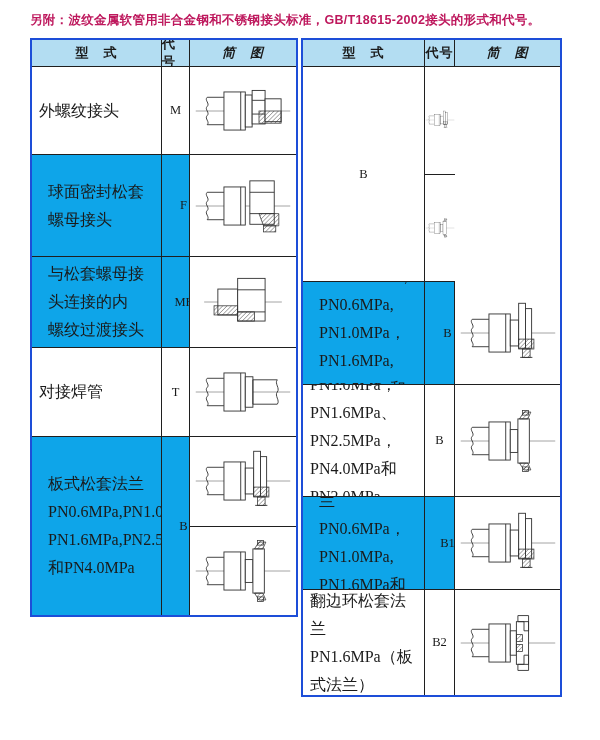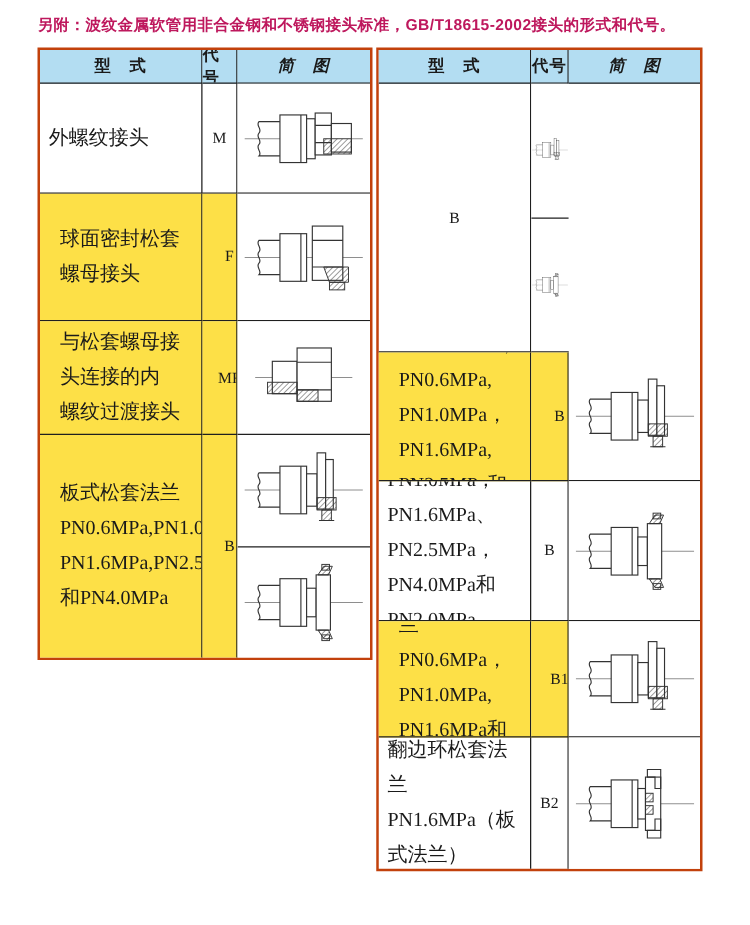--- a/index.html
+++ b/index.html
@@ -1,35 +1,35 @@
 <!DOCTYPE html>
 <html><head>
 <meta charset="utf-8">
 <style>
   html,body{margin:0;padding:0;background:#e8e8e8;}
   #page{position:relative;width:600px;height:740px;background:#ffffff;overflow:hidden;
         font-family:"Liberation Sans",sans-serif;color:#1a1a1a;}
   #doc-title{position:absolute;left:30px;top:12px;width:560px;
              font-size:12.5px;font-weight:bold;letter-spacing:.3px;color:#be185d;}
   #tables{position:absolute;left:30px;top:38px;display:flex;align-items:flex-start;}
-  .tbl{border:2px solid #c2410c;background:#fff;}
+  .tbl{border:2px solid #1d4ed8;background:#fff;}
   .tbl + .tbl{margin-left:3px;}
   .row{display:grid;}
   .tbl-left  .row{grid-template-columns:130px 28px 106px;}
   .tbl-right .row{grid-template-columns:122px 30px 105px;}
   .cell{box-sizing:border-box;border-right:1px solid #1f1f1f;border-bottom:1px solid #1f1f1f;
         display:flex;align-items:center;overflow:hidden;}
   .row .cell:last-child{border-right:none;font-style:italic;}
   .row:last-child .cell{border-bottom:none;}
   .hdr .cell{background:#b3ddf2;justify-content:center;font-weight:bold;
              font-size:13px;letter-spacing:1px;}
   .type{padding:4px 5px 4px 7px;font-size:16px;line-height:1.75;white-space:pre-line;
         font-family:"Liberation Serif",serif;}
   .code{justify-content:center;font-size:12.5px;font-family:"Liberation Serif",serif;}
-  .hl{background:#fde047;padding-left:16px;}
+  .hl{background:#0ea5e9;padding-left:16px;}
   .diag{justify-content:center;background:#fff;}
   .diag-stack{flex-direction:column;align-items:stretch;padding:0;}
   .diag-sub{flex:1;display:flex;align-items:center;justify-content:center;}
   .diag-sub + .diag-sub{border-top:1px solid #1f1f1f;}
   .dsvg{width:100px;height:64px;}
   .ln{fill:none;stroke:#333;stroke-width:1.2;}
   .fl{fill:#ffffff;stroke:#333;stroke-width:1.2;}
   .ht{fill:url(#hatch);stroke:#333;stroke-width:1;}
   .cl{stroke:#555;stroke-width:.7;}
 </style>
@@ -155,20 +155,31 @@
 螺纹过渡接头</div>
         <div class="cell code hl">MF</div>
         <div class="cell diag">
             <span class="diag-sub">
               <svg class="dsvg" viewBox="0 0 130 84" preserveAspectRatio="xMidYMid meet">
                 <use href="#sym-mf"></use>
               </svg>
             </span>
           </div>
       </div>
+      <div class="row" style="height:89px">
+        <div class="cell type">对接焊管</div>
+        <div class="cell code">T</div>
+        <div class="cell diag">
+            <span class="diag-sub">
+              <svg class="dsvg" viewBox="0 0 130 84" preserveAspectRatio="xMidYMid meet">
+                <use href="#sym-t"></use>
+              </svg>
+            </span>
+          </div>
+      </div>
       <div class="row" style="height:178px">
         <div class="cell type hl">板式松套法兰
 PN0.6MPa,PN1.0MPa,
 PN1.6MPa,PN2.5MPa,
 和PN4.0MPa</div>
         <div class="cell code hl">B</div>
         <div class="cell diag diag-stack">
           <span class="diag-sub">
               <svg class="dsvg" viewBox="0 0 130 84" preserveAspectRatio="xMidYMid meet">
                 <use href="#sym-fl-a"></use>

